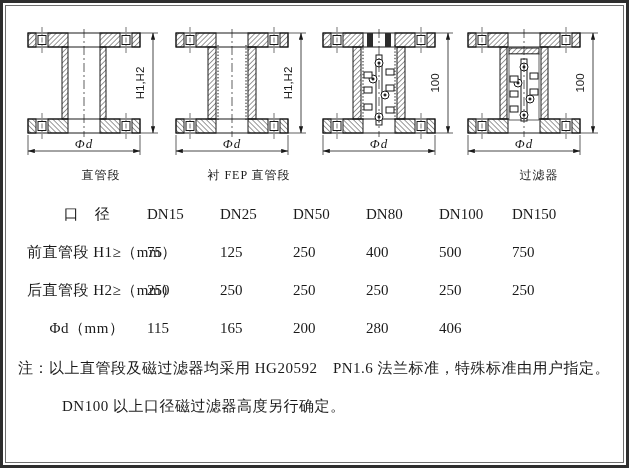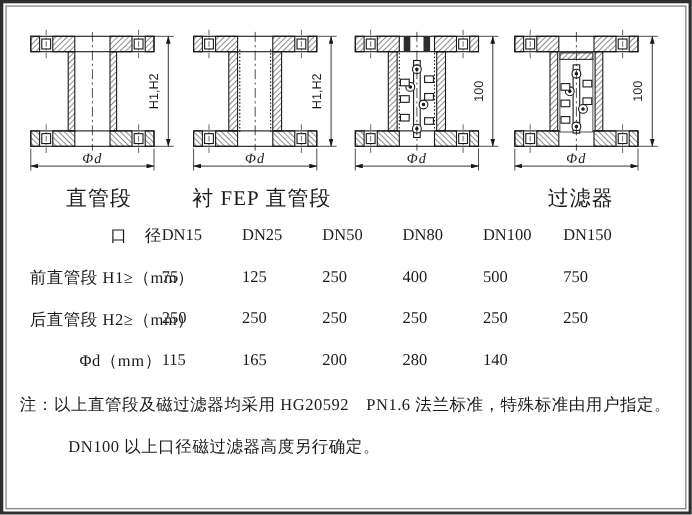--- a/index.html
+++ b/index.html
@@ -2,33 +2,33 @@
 <html><head>
 <meta charset="utf-8">
 <style>
   html,body{margin:0;padding:0;background:#e8e8e8;}
   .page{position:relative;width:629px;height:468px;background:#fff;overflow:hidden;
         font-family:"Liberation Serif","DejaVu Serif",serif;color:#1a1a1a;}
   .frame-outer{position:absolute;inset:0;border:3px solid #2e2e2e;pointer-events:none;}
   .frame-inner{position:absolute;inset:5px;border:1px solid #6e6e6e;pointer-events:none;}
   .diag{position:absolute;top:21px;}
   .diag-label{position:absolute;top:167px;transform:translateX(-50%);
-              font-size:19px;white-space:nowrap;letter-spacing:1px;}
+              font-size:12px;white-space:nowrap;letter-spacing:1px;margin-left:11px;}
   svg .ln{stroke:#1a1a1a;stroke-width:1;fill:none;}
   svg .thin{stroke:#1a1a1a;stroke-width:0.7;fill:none;}
   svg .cl{stroke:#1a1a1a;stroke-width:0.7;fill:none;stroke-dasharray:9 3 2 3;}
   svg .bolt-cl{stroke:#1a1a1a;stroke-width:0.6;fill:none;stroke-dasharray:5 2 1.5 2;}
   svg .dot{stroke:#1a1a1a;stroke-width:1;fill:none;stroke-dasharray:1.4 1.8;}
   svg .dim{stroke:#1a1a1a;stroke-width:0.8;fill:none;}
   svg .dimv{font:11.5px "Liberation Sans","DejaVu Sans",sans-serif;fill:#1a1a1a;}
   svg .dimh{font:italic 13px "Liberation Serif",serif;fill:#1a1a1a;letter-spacing:1px;}
   .spec-table{position:absolute;left:27px;top:195px;}
   .trow{display:grid;grid-template-columns:120px repeat(6,73px);height:38px;align-items:center;}
   .cell{font-size:15px;text-align:left;white-space:nowrap;}
-  .cell.rlabel{text-align:right;letter-spacing:0.5px;}
+  .cell.rlabel{text-align:center;letter-spacing:0.5px;}
   .note{position:absolute;font-size:15px;white-space:nowrap;letter-spacing:0.5px;}
   .note1{left:18px;top:359px;}
   .note2{left:62px;top:397px;}
 </style>
 </head>
 <body>
 
 <div class="page">
   <div class="frame-outer"></div>
   <div class="frame-inner"></div>
@@ -179,19 +179,19 @@
       <div class="cell">250</div>
       <div class="cell">250</div>
       <div class="cell">250</div>
     </div>
     <div class="trow">
       <div class="cell rlabel">Φd（mm）</div>
       <div class="cell">115</div>
       <div class="cell">165</div>
       <div class="cell">200</div>
       <div class="cell">280</div>
-      <div class="cell">140</div>
+      <div class="cell">406</div>
     </div>
   </div>
 
   <div class="note note1">注：以上直管段及磁过滤器均采用 HG20592　PN1.6 法兰标准，特殊标准由用户指定。</div>
   <div class="note note2">DN100 以上口径磁过滤器高度另行确定。</div>
 </div>
 
 </body></html>

